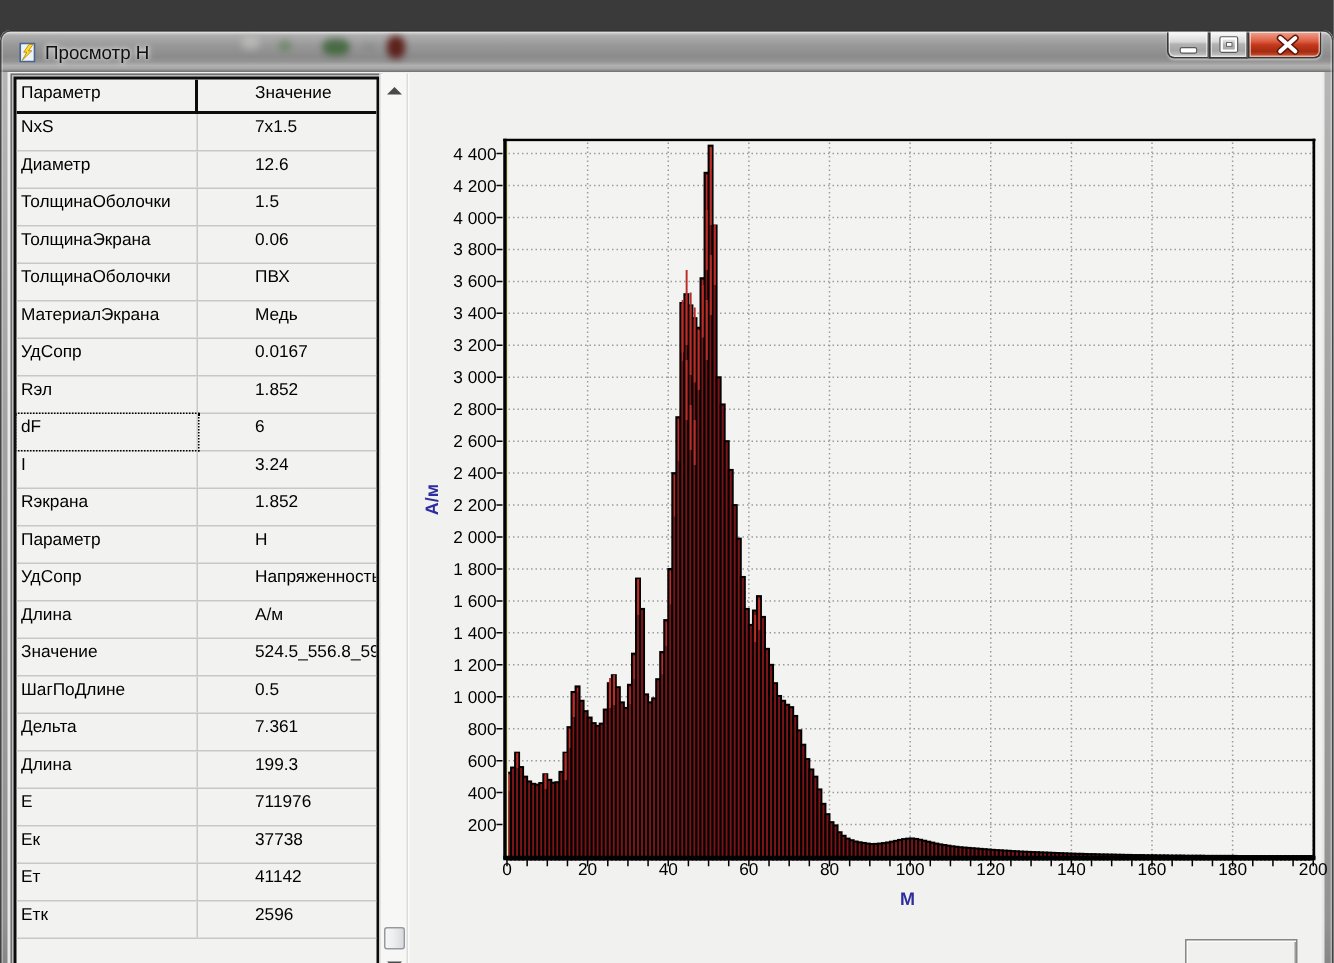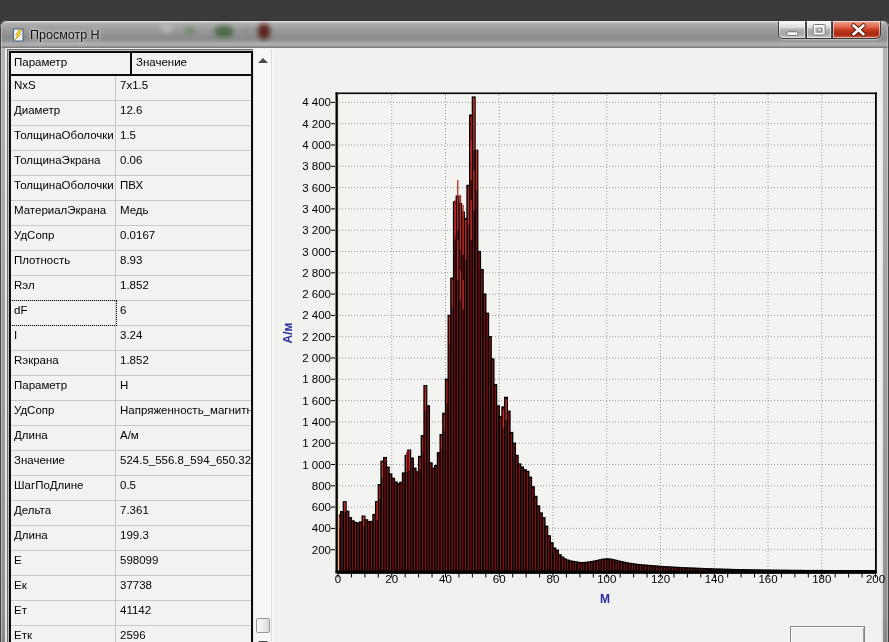--- a/index.html
+++ b/index.html
@@ -22,23 +22,23 @@
   background:linear-gradient(#fdfdfd 0%, #d8d8d8 40%, #b2b2b2 50%, #a6a6a6 75%, #c7c7c7 100%); }
 #bmax { left:806px; width:26px; border-radius:0;
   background:linear-gradient(#fdfdfd 0%, #d8d8d8 40%, #b2b2b2 50%, #a6a6a6 75%, #c7c7c7 100%); }
 #bclose { left:832px; width:49px; border-radius:0 0 5px 0;
   background:linear-gradient(#f3a692 0%, #dd5f44 38%, #c43a1e 52%, #a52a10 78%, #cd5636 100%); }
 #grid { position:absolute; left:7px; top:29px; width:248px; height:604px; background:#bdbdbd;
   border:1px solid #6f6f6f; }
 #gridin { position:absolute; left:1px; top:1px; right:1px; bottom:1px; border:2px solid #0c0c0c; background:#f2f2f1; overflow:hidden; }
 #ghead { height:23px; border-bottom:2px solid #0c0c0c; }
 #ghead .c1 { border-right:2px solid #0c0c0c; width:121px; }
-.row { height:25px; border-bottom:1px solid #c8c8c8; display:flex; }
+.row { height:25px; border-bottom:1px solid #c8c8c8; display:flex;gap:34px; }
 #ghead.row { height:23px; border-bottom:2px solid #0c0c0c; }
-.c1 { width:105px; border-right:1px solid #c8c8c8; padding:3px 0 0 3px; font-size:11.5px; color:#000; overflow:hidden; white-space:nowrap; }
+.c1 { width:121px; border-right:1px solid #c8c8c8; padding:3px 0 0 3px; font-size:11.5px; color:#000; overflow:hidden; white-space:nowrap; }
 .c2 { flex:1; padding:3px 0 0 4px; font-size:11.5px; color:#000; overflow:hidden; white-space:nowrap; }
 #ghead .c1, #ghead .c2 { padding-top:3px; }
 .focus { outline:1px dotted #000; outline-offset:0px; }
 #sbar { position:absolute; left:253px; top:29px; width:19px; height:603px; background:#f7f7f6;
   border-left:1px solid #e3e3e2; border-right:1px solid #dcdcdb; box-shadow:1px 0 0 rgba(252,252,251,.9); }
 #sthumb { position:absolute; left:2px; top:569px; width:14px; height:15px; border:1px solid #96999d; border-radius:2px;
   background:linear-gradient(90deg,#f6f6f6,#eceeef 45%,#d8dbde); }
 .sarr { position:absolute; left:4px; width:0; height:0; border-left:5px solid transparent; border-right:5px solid transparent; }
 #sup { top:9px; border-bottom:5px solid #4a4a4a; }
 #sdn { top:592px; border-top:5px solid #4a4a4a; }
@@ -403,24 +403,20 @@
         </div>
 <div class="row">
           <div class="c1">МатериалЭкрана</div>
           <div class="c2">Медь</div>
         </div>
 <div class="row">
           <div class="c1">УдСопр</div>
           <div class="c2">0.0167</div>
         </div>
 <div class="row">
-          <div class="c1">Плотность</div>
-          <div class="c2">8.93</div>
-        </div>
-<div class="row">
           <div class="c1">Rэл</div>
           <div class="c2">1.852</div>
         </div>
 <div class="row">
           <div class="c1 focus">dF</div>
           <div class="c2">6</div>
         </div>
 <div class="row">
           <div class="c1">I</div>
           <div class="c2">3.24</div>
@@ -452,21 +448,21 @@
 <div class="row">
           <div class="c1">Дельта</div>
           <div class="c2">7.361</div>
         </div>
 <div class="row">
           <div class="c1">Длина</div>
           <div class="c2">199.3</div>
         </div>
 <div class="row">
           <div class="c1">Е</div>
-          <div class="c2">598099</div>
+          <div class="c2">711976</div>
         </div>
 <div class="row">
           <div class="c1">Ек</div>
           <div class="c2">37738</div>
         </div>
 <div class="row">
           <div class="c1">Ет</div>
           <div class="c2">41142</div>
         </div>
 <div class="row">

